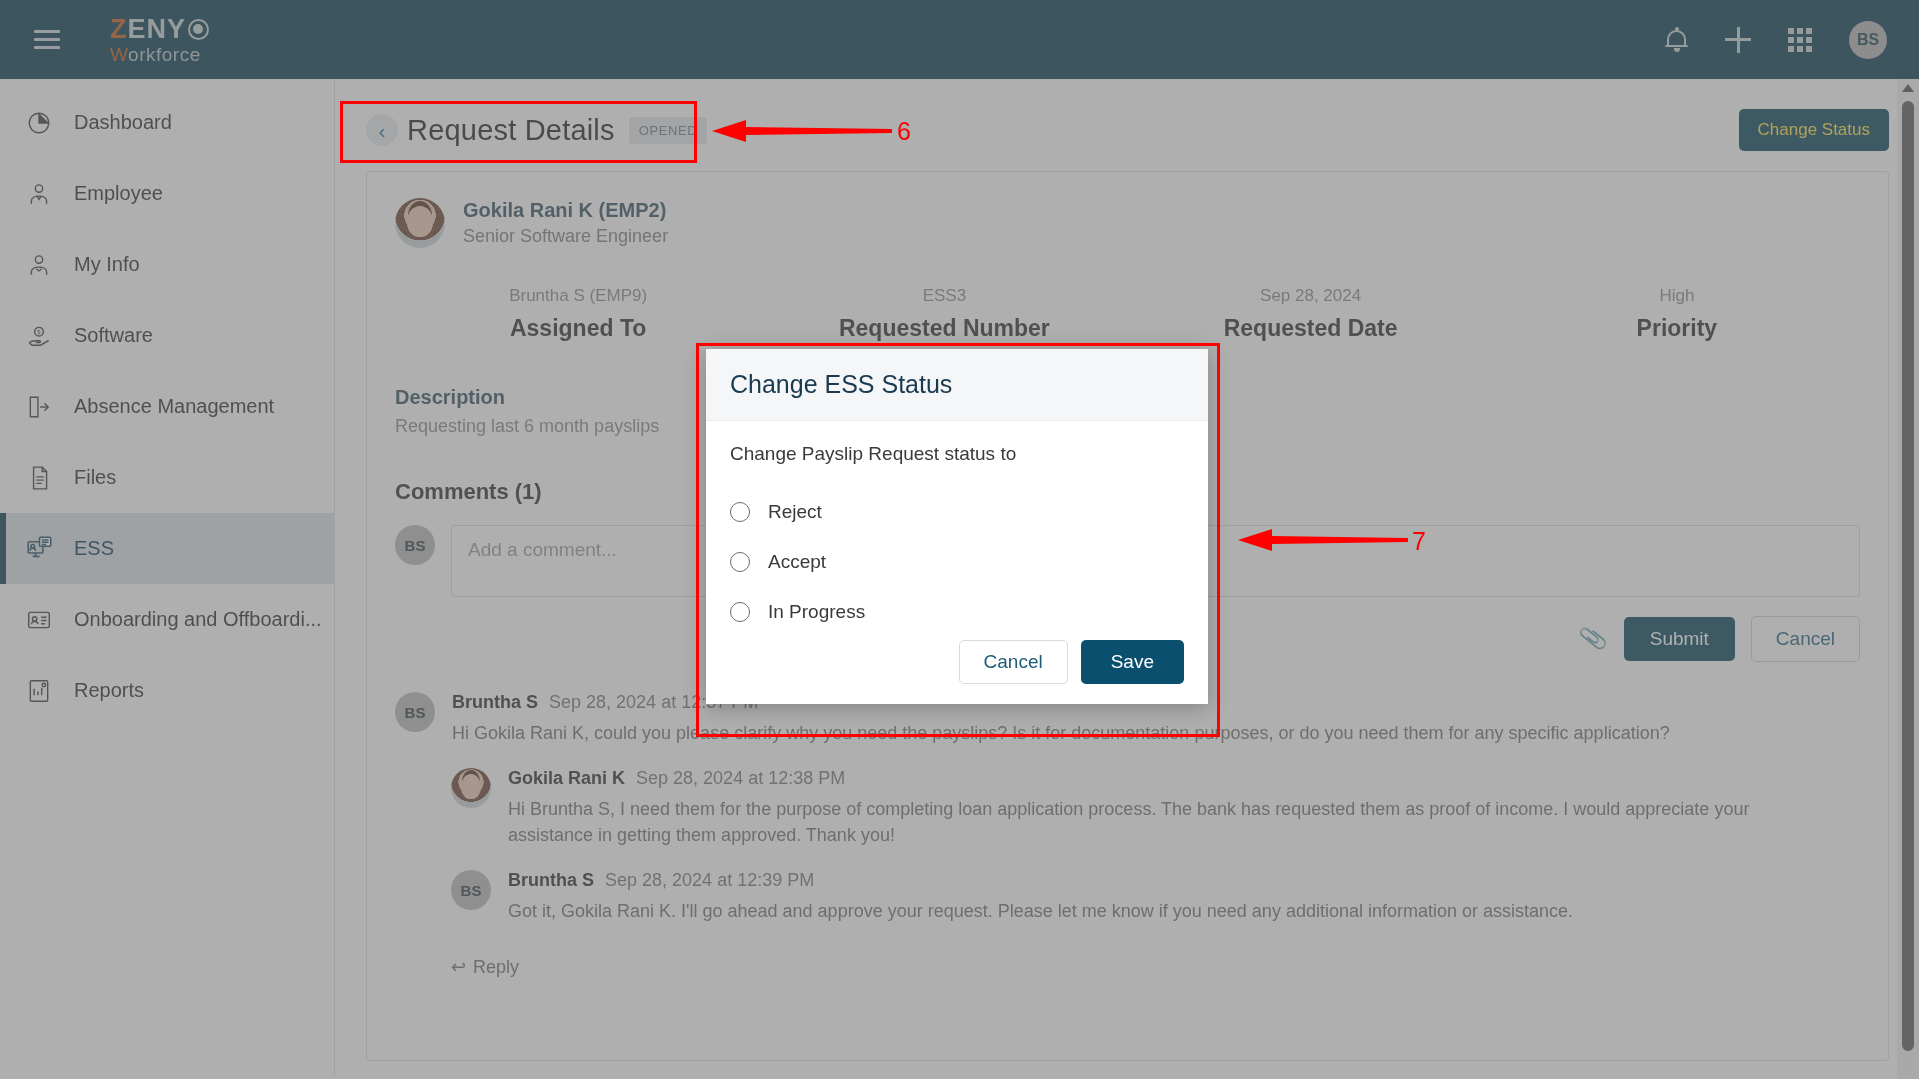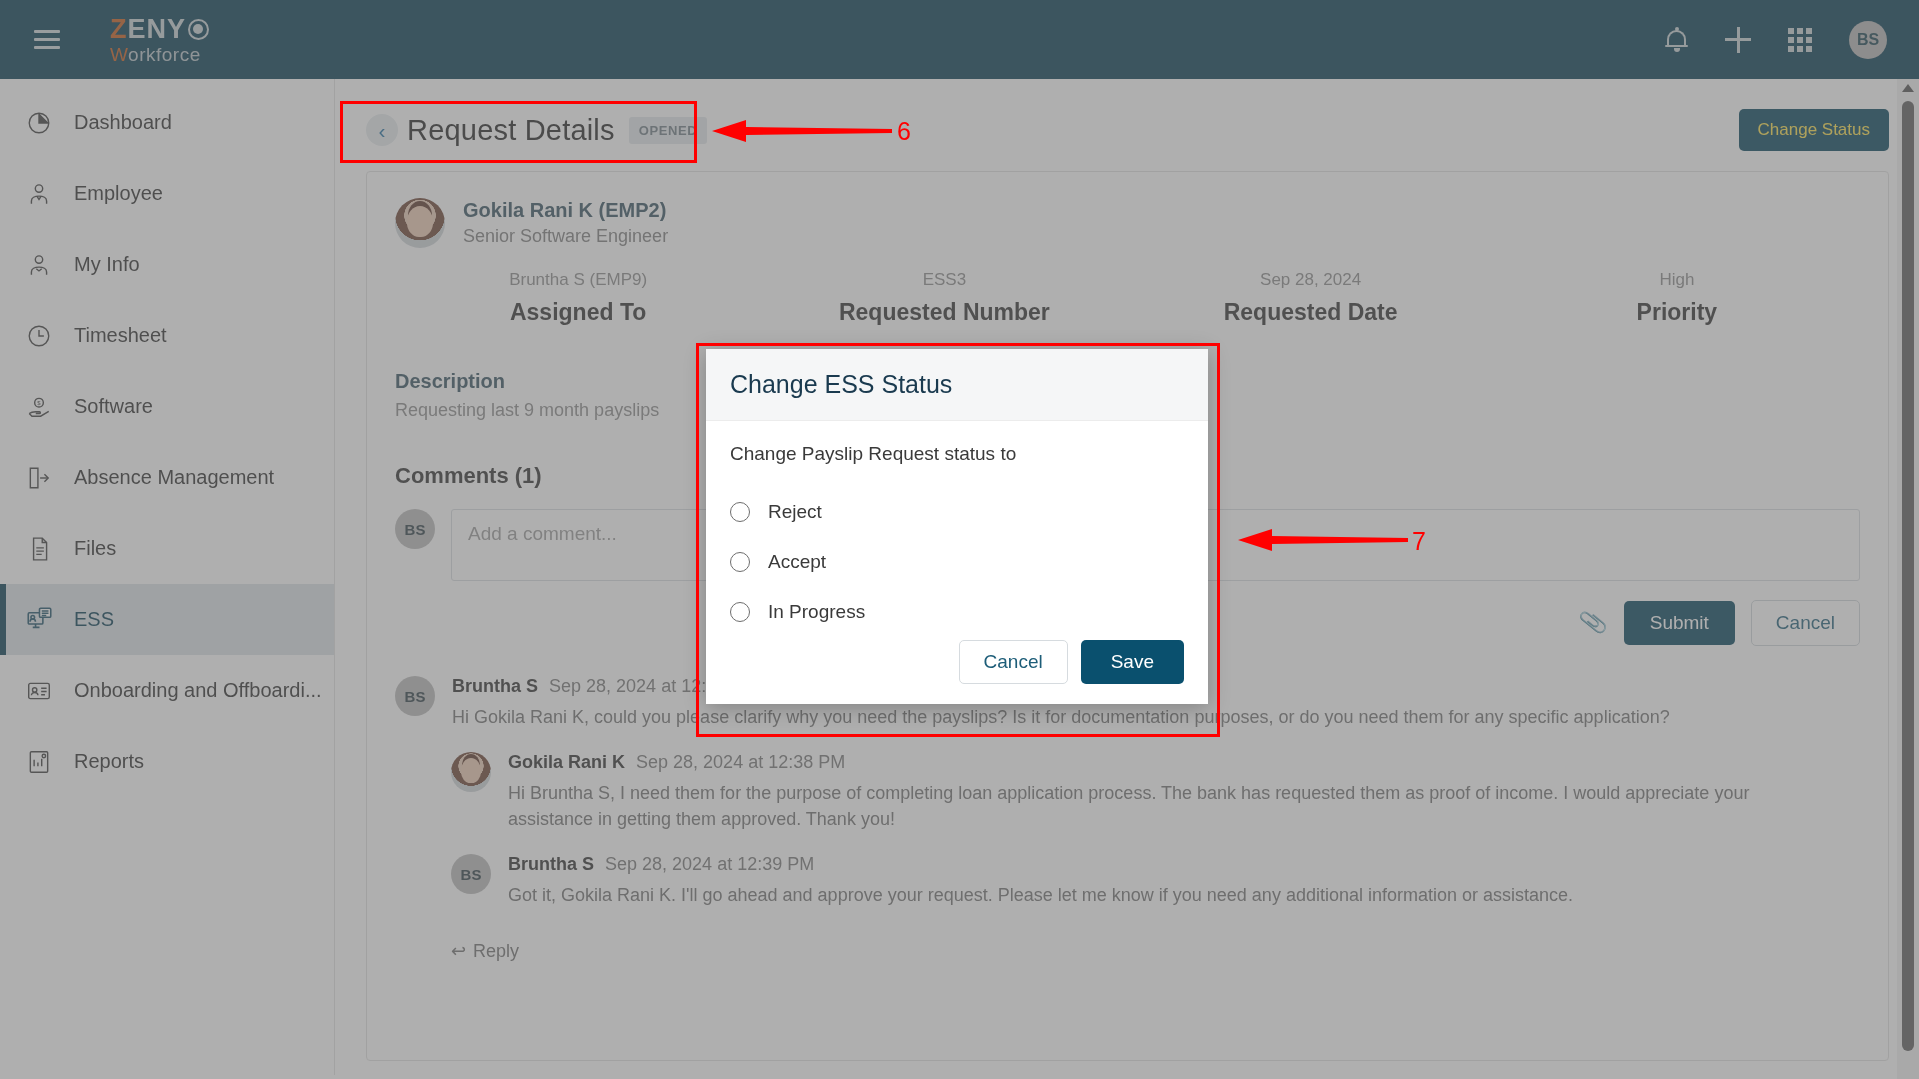--- a/index.html
+++ b/index.html
@@ -123,21 +123,21 @@
     width: 32px; height: 32px; border-radius: 50%;
     background: #e6ebee; color: #1b6b9e;
     display:flex; align-items:center; justify-content:center;
     font-size: 21px; cursor: pointer; line-height: 1;
   }
   .page-title {
     font-size: 29px; color: #222; margin-left: 9px; letter-spacing: .2px;
   }
   .status-chip {
     margin-left: 14px; background: #e3e7ea; color: #6d7b83;
-    font-size: 13px; letter-spacing: .6px; font-weight: 700;
+    font-size: 13px; letter-spacing: .6px; font-weight: 400;
     padding: 6px 10px; border-radius: 3px;
   }
   .change-status-btn {
     margin-left: auto;
     background: #024159; color: #fde047;
     border: none; border-radius: 5px;
     font-size: 17px; padding: 11px 19px; cursor: pointer;
     font-family: inherit;
   }
 
@@ -161,21 +161,21 @@
     content:""; position:absolute; left:12px; top:8px; width:26px; height:31px;
     border-radius: 50% 50% 46% 46%;
     background: #edcab1;
     box-shadow: 0 -6px 0 -1px #5a3426;
   }
   .emp-name { font-size: 20px; font-weight: bold; color: #33515f; }
   .emp-role { font-size: 18px; color: #7d7d7d; margin-top: 4px; }
 
   .meta-row {
     display: grid; grid-template-columns: repeat(4, 1fr);
-    margin-top: 22px; text-align: center;
+    margin-top: 38px; text-align: center;
   }
   .meta-val { font-size: 17px; color: #8a8a8a; }
   .meta-key { font-size: 23px; color: #2e2e2e; font-weight: bold; margin-top: 9px; }
 
   .section-label { font-size: 20px; font-weight: bold; color: #33515f; }
   .desc-block { margin-top: 44px; }
   .desc-text { font-size: 18px; color: #8a8a8a; margin-top: 7px; }
 
   .comments-head { margin-top: 42px; font-size: 22px; font-weight: bold; color: #2e2e2e; }
 
@@ -375,29 +375,20 @@
       <span class="nav-icon">
         <svg width="26" height="26" viewBox="0 0 24 24" fill="none" stroke="#3a3a3a" stroke-width="1.3">
           <circle cx="12" cy="7" r="3.4"></circle>
             <path d="M5 21v-2.5c0-2.8 3.1-4.5 7-4.5s7 1.7 7 4.5V21"></path>
             <path d="M9.5 15.5l2.5 2 2.5-2"></path>
         </svg>
       </span>
       <span class="nav-label">My Info</span>
     </div>
 
-    <div class="nav-item">
-      <span class="nav-icon">
-        <svg width="26" height="26" viewBox="0 0 24 24" fill="none" stroke="#3a3a3a" stroke-width="1.3">
-          <circle cx="12" cy="12" r="9"></circle>
-            <path d="M12 6.5V12h4.5"></path>
-        </svg>
-      </span>
-      <span class="nav-label">Timesheet</span>
-    </div>
 
     <div class="nav-item">
       <span class="nav-icon">
         <svg width="26" height="26" viewBox="0 0 24 24" fill="none" stroke="#3a3a3a" stroke-width="1.3">
           <circle cx="12" cy="8" r="4"></circle>
             <text x="12" y="10.5" font-size="5.5" text-anchor="middle" fill="#3a3a3a" stroke="none">$</text>
           <path d="M3 18c2-1.6 4-1.6 6-1.6h3.5c1 0 1 1.6 0 1.6H9"></path>
             <path d="M3 18l2.5 2.5h8L21 16"></path>
         </svg>
       </span>
@@ -497,21 +488,21 @@
           <div class="meta-key">Requested Date</div>
         </div>
         <div>
           <div class="meta-val">High</div>
           <div class="meta-key">Priority</div>
         </div>
       </div>
 
       <div class="desc-block">
         <div class="section-label">Description</div>
-        <div class="desc-text">Requesting last 9 month payslips</div>
+        <div class="desc-text">Requesting last 6 month payslips</div>
       </div>
 
       <div class="comments-head">Comments (1)</div>
 
       <div class="comment-input-row">
         <div class="av-circle">BS</div>
         <div class="comment-box">Add a comment...</div>
       </div>
 
       <div class="action-row">

